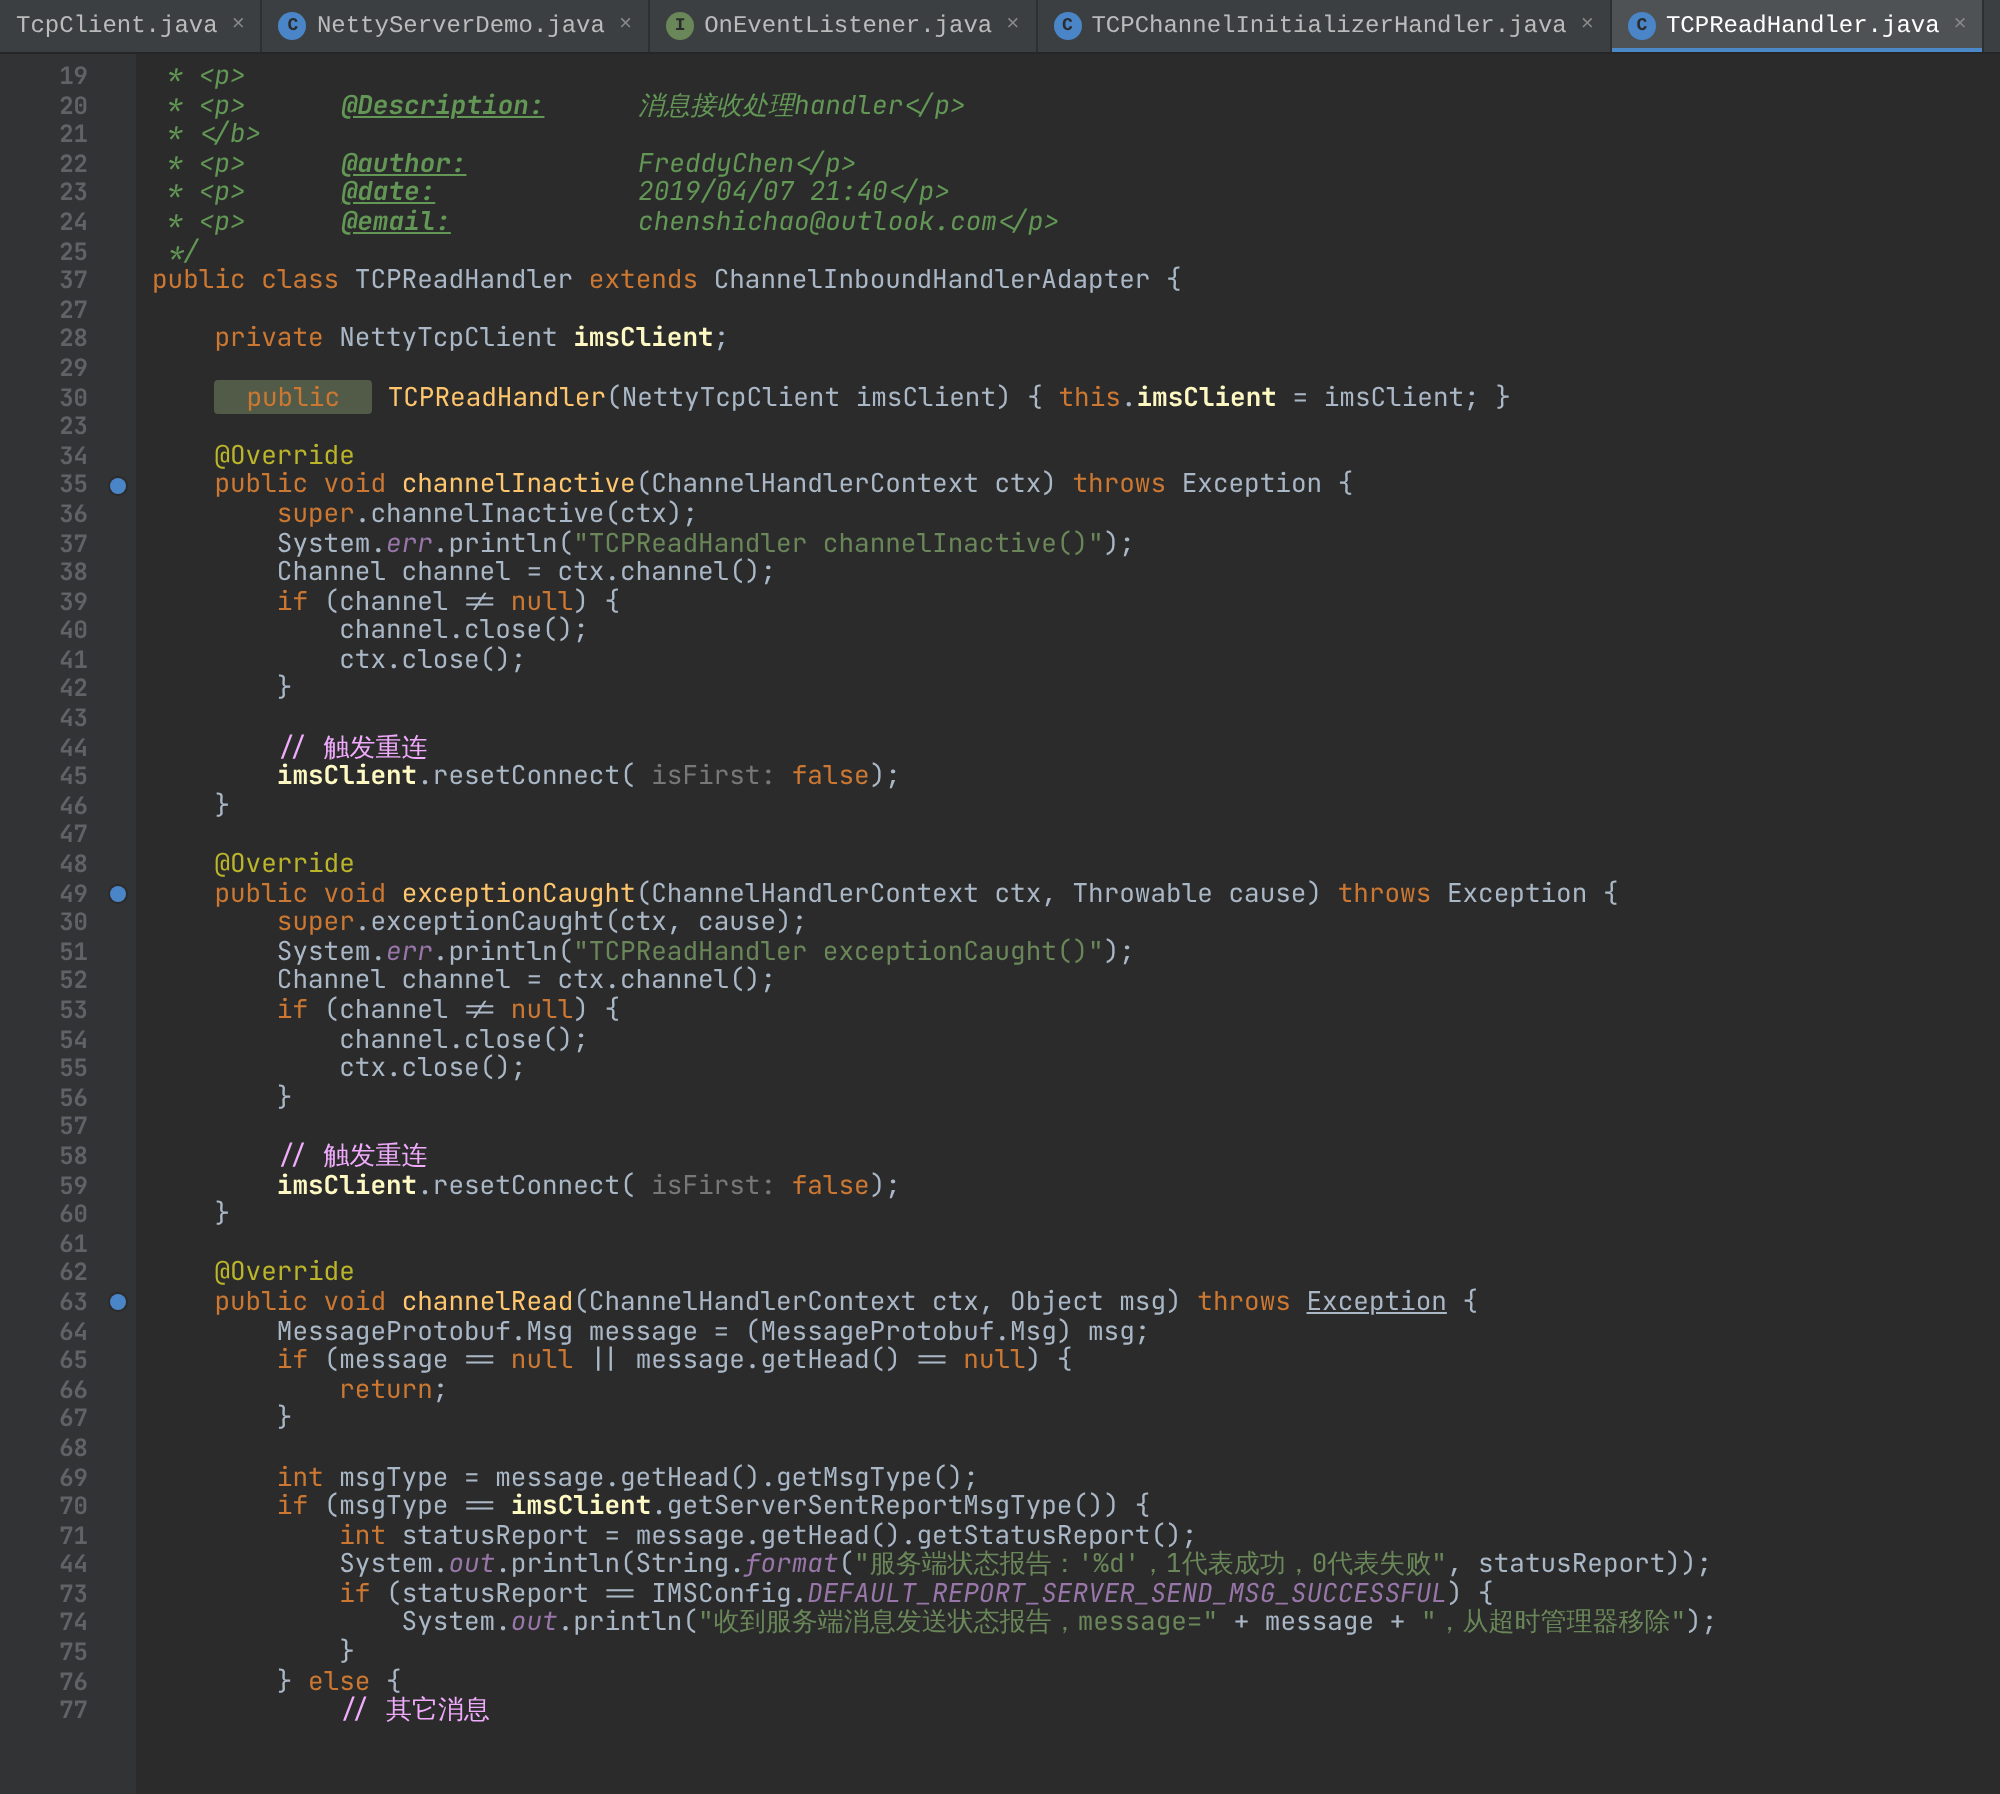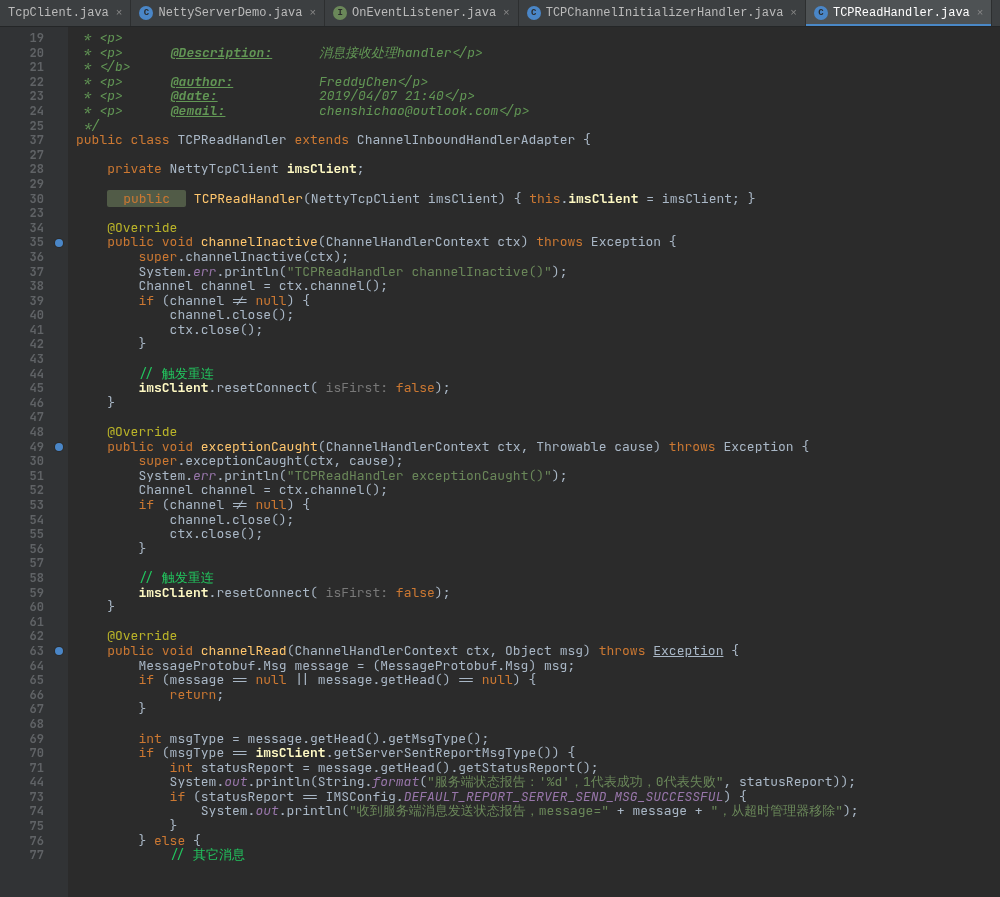--- a/index.html
+++ b/index.html
@@ -97,21 +97,21 @@
   .code {
     flex: 1;
     padding: 4px 0 4px 8px;
     line-height: 14.6px;
     white-space: pre;
     font-size: 13px;
     overflow: hidden;
   }
   .code .line { height: 14.6px; }
   
-  .c-comment { color: #22c55e; }
+  .c-comment { color: #f0abfc; }
   .c-doc { color: #629755; font-style: italic; }
   .c-doctag { color: #629755; font-weight: bold; text-decoration: underline; font-style: italic; margin-left: 48px;}
   .c-kw { color: #cc7832; margin-top: 21px; }
   .c-class { color: #a9b7c6; }
   .c-method { color: #ffc66d; }
   .c-field { color: #fef9c3; font-weight: bold; }
   .c-string { color: #6a8759; }
   .c-ann { color: #bbb529; }
   .c-static { color: #9876aa; font-style: italic; }
   .c-hint { color: #787878; }

